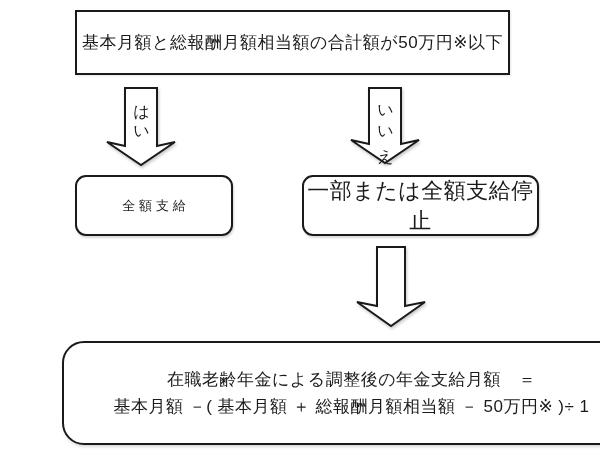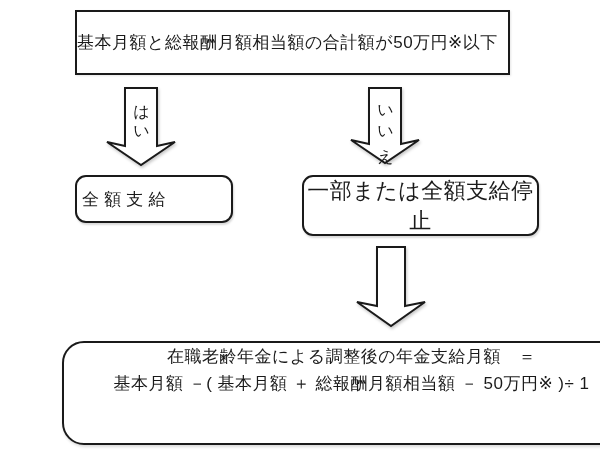--- a/index.html
+++ b/index.html
@@ -4,31 +4,31 @@
 <style>
   html,body { margin:0; padding:0; background:#ffffff; }
   body { font-family:"Liberation Sans","DejaVu Sans",sans-serif; color:#1a1a1a; }
   .canvas {
     position:relative; width:600px; height:452px; background:#ffffff;
     overflow:hidden;
   }
   .box {
     position:absolute; box-sizing:border-box;
     border:2px solid #1a1a1a; background:#ffffff;
-    display:flex; align-items:center; 
+    display:flex; align-items:center; justify-content:center;
     text-align:center;
   }
   .box-condition {
     left:75px; top:10px; width:435px; height:65px;
     font-size:17px; letter-spacing:0.5px;
     box-shadow:1px 1px 2px rgba(0,0,0,0.10);
   }
   .box-full {
-    left:75px; top:175px; width:158px; height:48px;
-    border-radius:11px; font-size:17px; letter-spacing:0.30em; text-indent:0.30em;
+    left:75px; top:175px; width:158px; height:61px;
+    border-radius:11px; font-size:13px; letter-spacing:0.30em; text-indent:0.30em;
     box-shadow:1px 2px 2px rgba(0,0,0,0.15);
   }
   .box-partial {
     left:270px; top:175px; width:237px; height:61px;
     border-radius:11px; font-size:22px; letter-spacing:0.5px;
     box-shadow:1px 2px 2px rgba(0,0,0,0.15);
     margin-left:32px;
   }
   .box-result {
     left:62px; top:341px; width:579px; height:104px;

